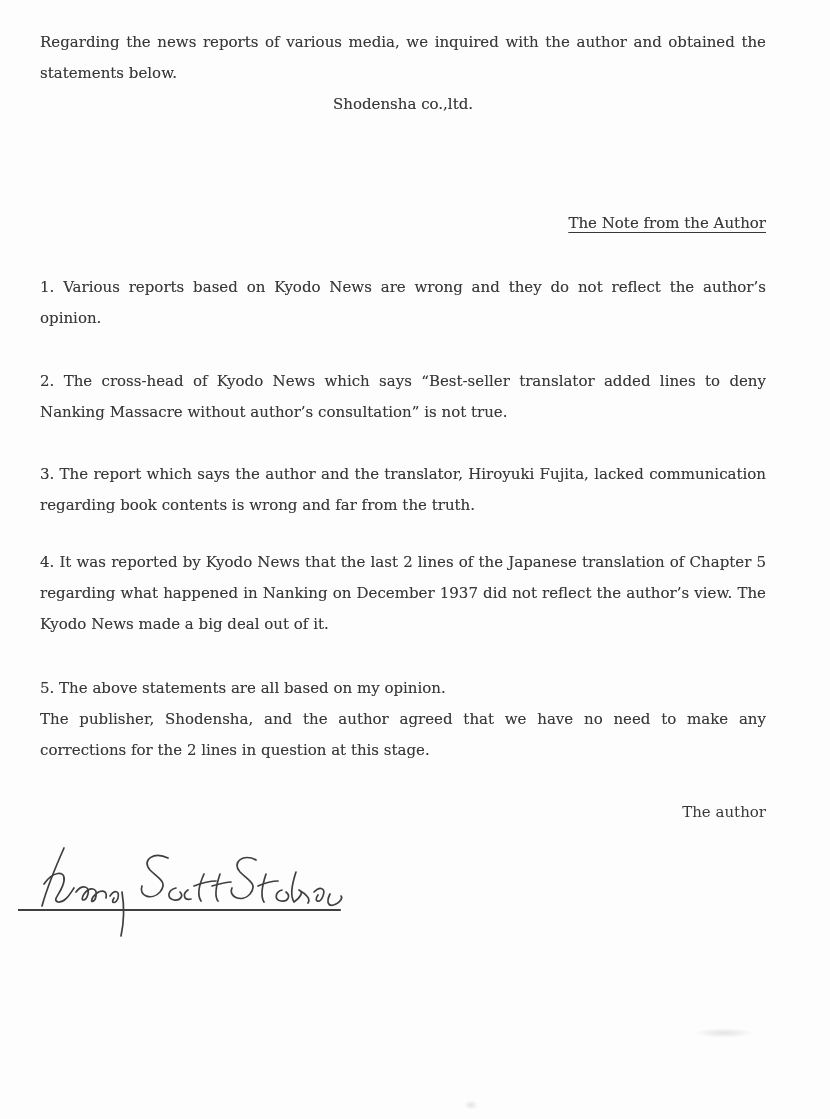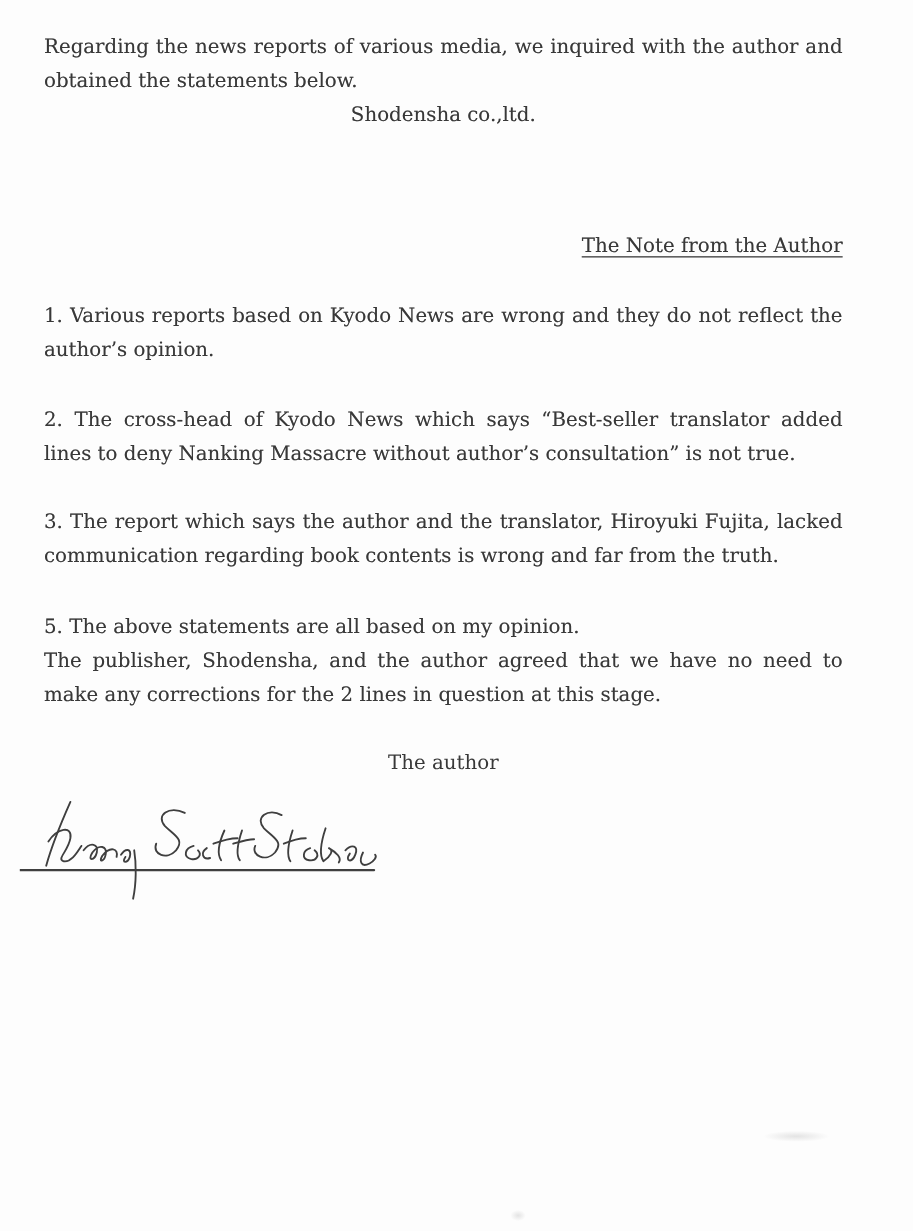--- a/index.html
+++ b/index.html
@@ -8,42 +8,42 @@
     background: #ffffff;
   }
   .page {
     position: relative;
     width: 830px;
     height: 1119px;
     box-sizing: border-box;
     background: #fdfdfd;
     color: #383838;
     font-family: "DejaVu Serif", serif;
-    font-size: 18px;
+    font-size: 15px;
     line-height: 31px;
     padding: 27px 64px 3px 40px;
     overflow: hidden;
   }
   .page p { margin: 0; }
   .para { text-align: justify; text-shadow: 0 0 0.5px rgba(70,70,70,0.45); }
   .right-line { text-align: center; text-shadow: 0 0 0.5px rgba(70,70,70,0.45); }
   .doc-title {
     margin-top: 88px !important;
     text-align: right;
     text-decoration: underline;
     text-underline-offset: 4px;
     text-shadow: 0 0 0.5px rgba(70,70,70,0.45);
   }
   .stmt-1 { margin-top: 33px; }
   .stmt-2 { margin-top: 32px; }
   .stmt-3 { margin-top: 31px; }
   .stmt-4 { margin-top: 26px; }
   .stmt-5 { margin-top: 33px; }
   .date-line { margin-top: 29px !important; }
-  .author-label { margin-top: 31px !important; text-align: center; }
+  .author-label { margin-top: 31px !important; text-align: right; }
   .signature-block {
     position: relative;
     margin-top: 16px;
     margin-left: -22px;
     margin-bottom: -26px;
     width: 340px;
     height: 98px;
   }
   .signature-block svg { display: block; }
   .smudge {
@@ -72,20 +72,21 @@
 
   <div class="stmt-2">
     <p class="para">2. The cross-head of Kyodo News which says “Best-seller translator added lines to deny Nanking Massacre without author’s consultation” is not true.</p>
   </div>
 
   <div class="stmt-3">
     <p class="para">3. The report which says the author and the translator, Hiroyuki Fujita, lacked communication regarding book contents is wrong and far from the truth.</p>
   </div>
 
   <div class="stmt-4">
+    <p class="para">4. It was reported by Kyodo News that the last 2 lines of the Japanese translation of Chapter 5 regarding what happened in Nanking on December 1937 did not reflect the author’s view. The Kyodo News made a big deal out of it.</p>
   </div>
 
   <div class="stmt-5">
     <p class="para">5. The above statements are all based on my opinion.</p>
     <p class="para">The publisher, Shodensha, and the author agreed that we have no need to make any corrections for the 2 lines in question at this stage.</p>
   </div>
 
 
   <p class="author-label">The author</p>
 

